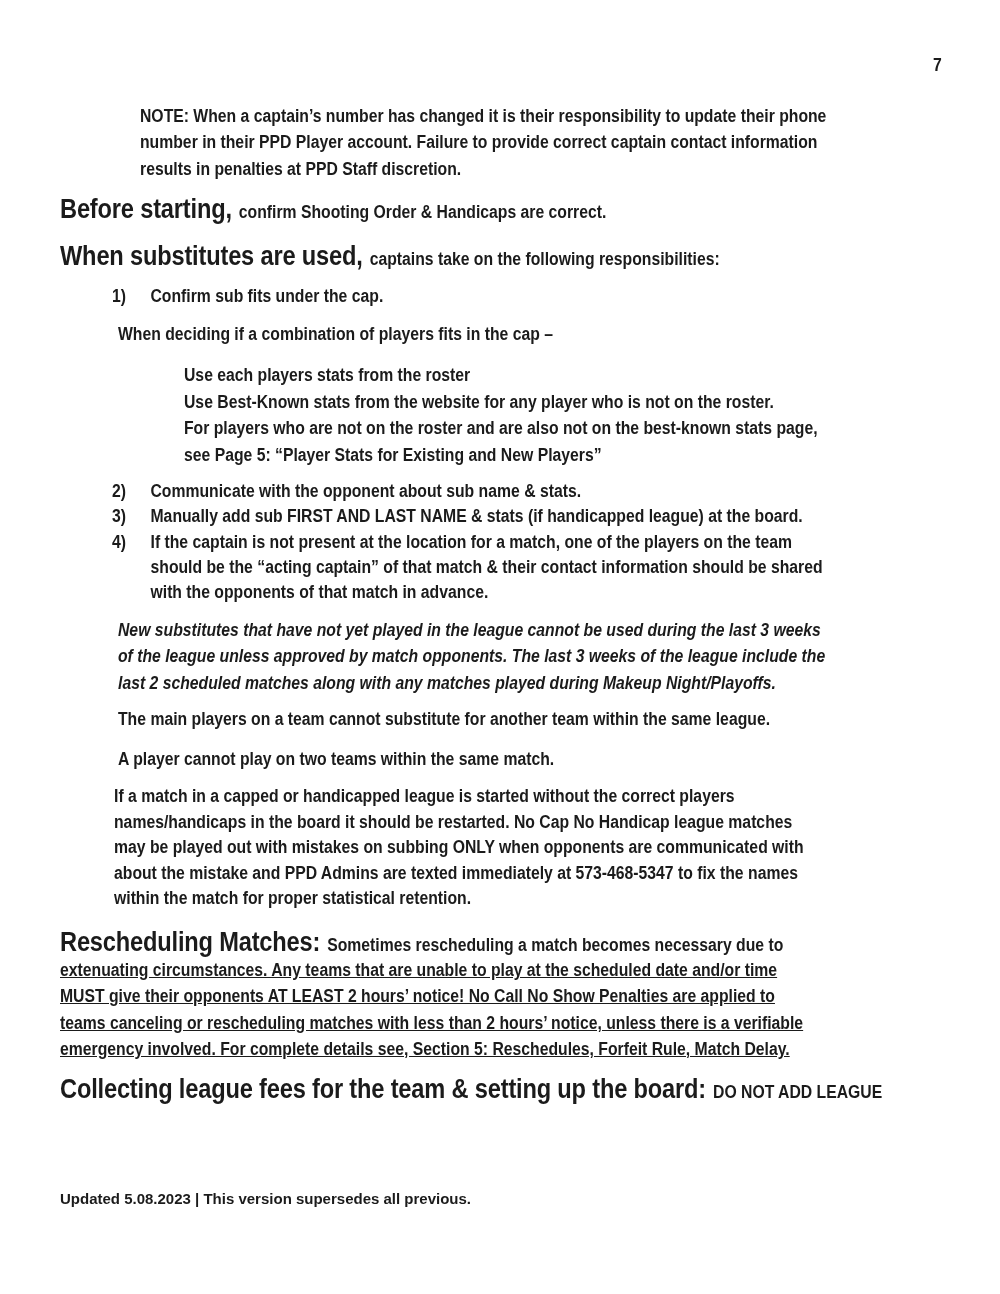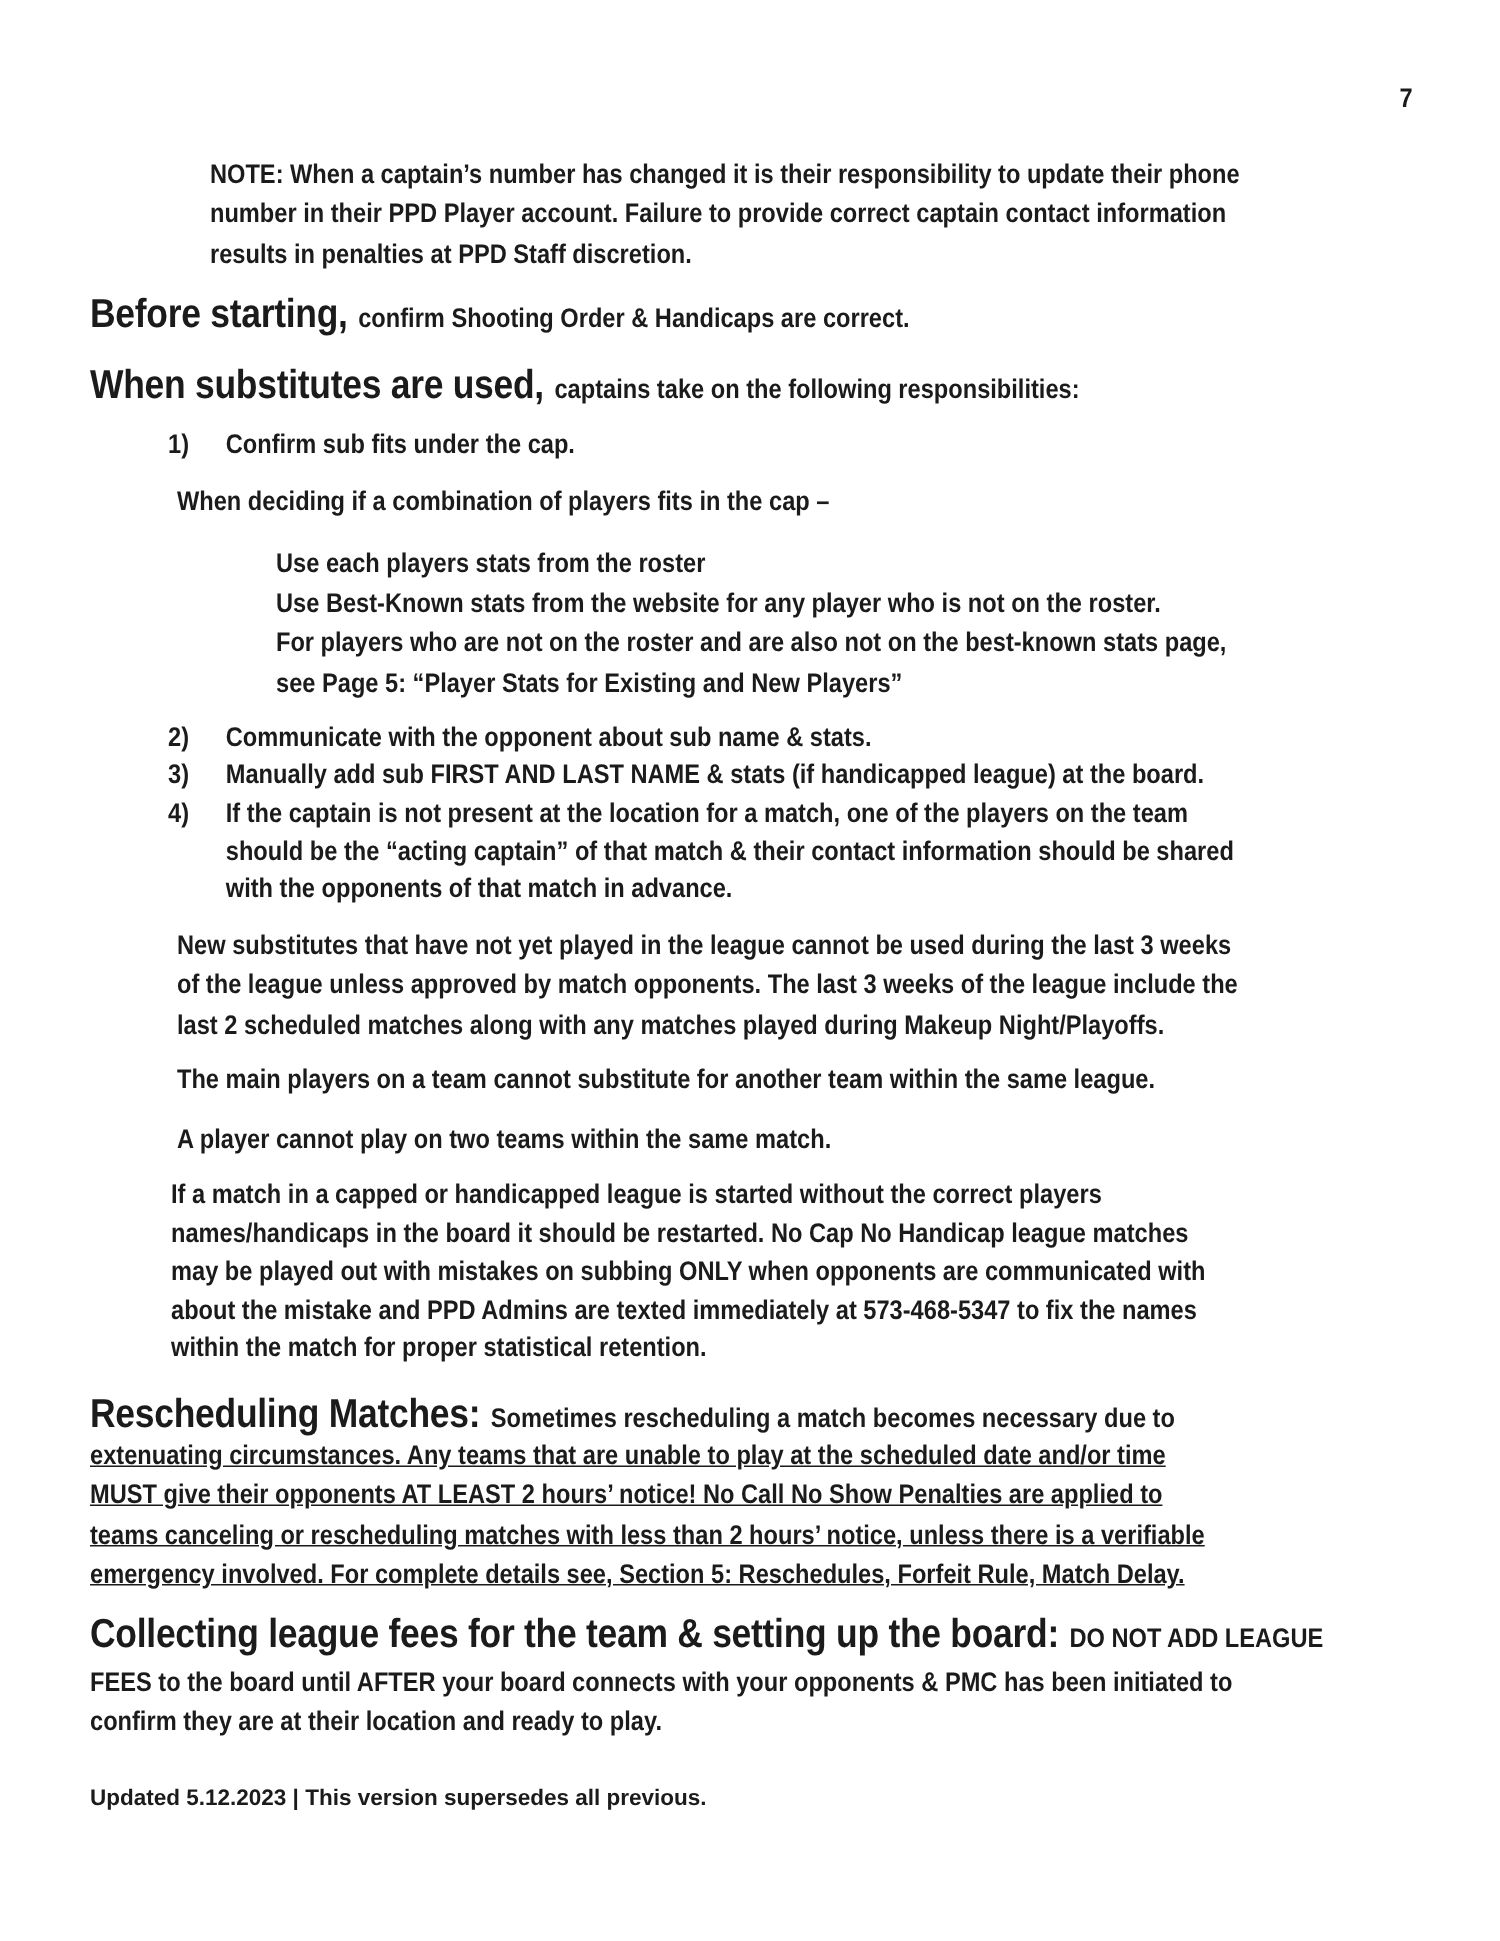--- a/index.html
+++ b/index.html
@@ -78,21 +78,21 @@
     <div class="lrow cond">
       <span class="lnum"></span>
       <span class="ltxt">should be the “acting captain” of that match &amp; their contact information should be shared</span>
     </div>
     <div class="lrow cond">
       <span class="lnum"></span>
       <span class="ltxt">with the opponents of that match in advance.</span>
     </div>
   </div>
 
-  <div class="abs body-text" style="left:118px; top:617px; line-height:26.3px;">
+  <div class="abs body-text" style="left:118px; top:617px; line-height:26.3px;font-style:italic;">
     <div class="line cond">New substitutes that have not yet played in the league cannot be used during the last 3 weeks</div>
     <div class="line cond">of the league unless approved by match opponents. The last 3 weeks of the league include the</div>
     <div class="line cond">last 2 scheduled matches along with any matches played during Makeup Night/Playoffs.</div>
   </div>
 
   <div class="abs body-text line cond" style="left:118px; top:706px; line-height:26px;">The main players on a team cannot substitute for another team within the same league.</div>
 
   <div class="abs body-text line cond" style="left:118px; top:746px; line-height:26px;">A player cannot play on two teams within the same match.</div>
 
   <div class="abs body-text" style="left:114px; top:784px; line-height:25.6px;">
@@ -109,20 +109,16 @@
   <div class="abs body-text" style="left:60px; top:957px; line-height:26.4px;text-decoration:underline;">
     <div class="line cond">extenuating circumstances. Any teams that are unable to play at the scheduled date and/or time</div>
     <div class="line cond">MUST give their opponents AT LEAST 2 hours’ notice! No Call No Show Penalties are applied to</div>
     <div class="line cond">teams canceling or rescheduling matches with less than 2 hours’ notice, unless there is a verifiable</div>
     <div class="line cond">emergency involved. For complete details see, Section 5: Reschedules, Forfeit Rule, Match Delay.</div>
   </div>
 
   <div class="abs head-line line cond" style="left:60px; top:1072px;">
     <span class="head-text">Collecting league fees for the team &amp; setting up the board:</span><span class="head-rest">DO NOT ADD LEAGUE</span>
   </div>
-  <div class="abs body-text" style="left:60px; top:1108px; line-height:26px;">
-    <div class="line cond">FEES to the board until AFTER your board connects with your opponents &amp; PMC has been initiated to</div>
-    <div class="line cond">confirm they are at their location and ready to play.</div>
-  </div>
 
-  <div class="abs footer-text line" style="left:60px; top:1189px;">Updated 5.12.2023 | This version supersedes all previous.</div>
+  <div class="abs footer-text line" style="left:60px; top:1189px;">Updated 5.08.2023 | This version supersedes all previous.</div>
 
 </div>
 
 </body></html>

